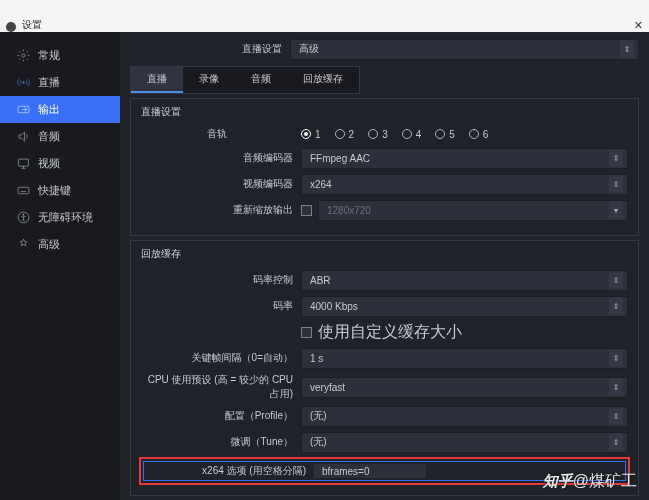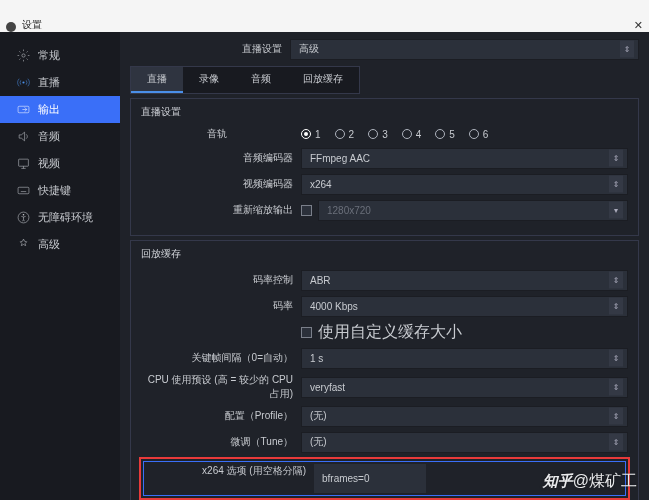--- a/index.html
+++ b/index.html
@@ -131,21 +131,21 @@
   .checkbox {
     width: 11px; height: 11px;
     border: 1px solid #7a7f8a;
     background: #2b303a;
     margin-right: 6px;
   }
   .input-text {
     flex: 1;
     background: #151a2a;
     border: 1px solid #3a6ff8;
-    height: 29px;
+    height: 14px;
     padding: 0 8px;
     color: #c8cbd0;
     font-size: 10px;
   }
   .highlight-red {
     border: 2px solid #e83a3a;
     padding: 2px;
     margin: 0 -2px;
   }
   .highlight-blue-row {

